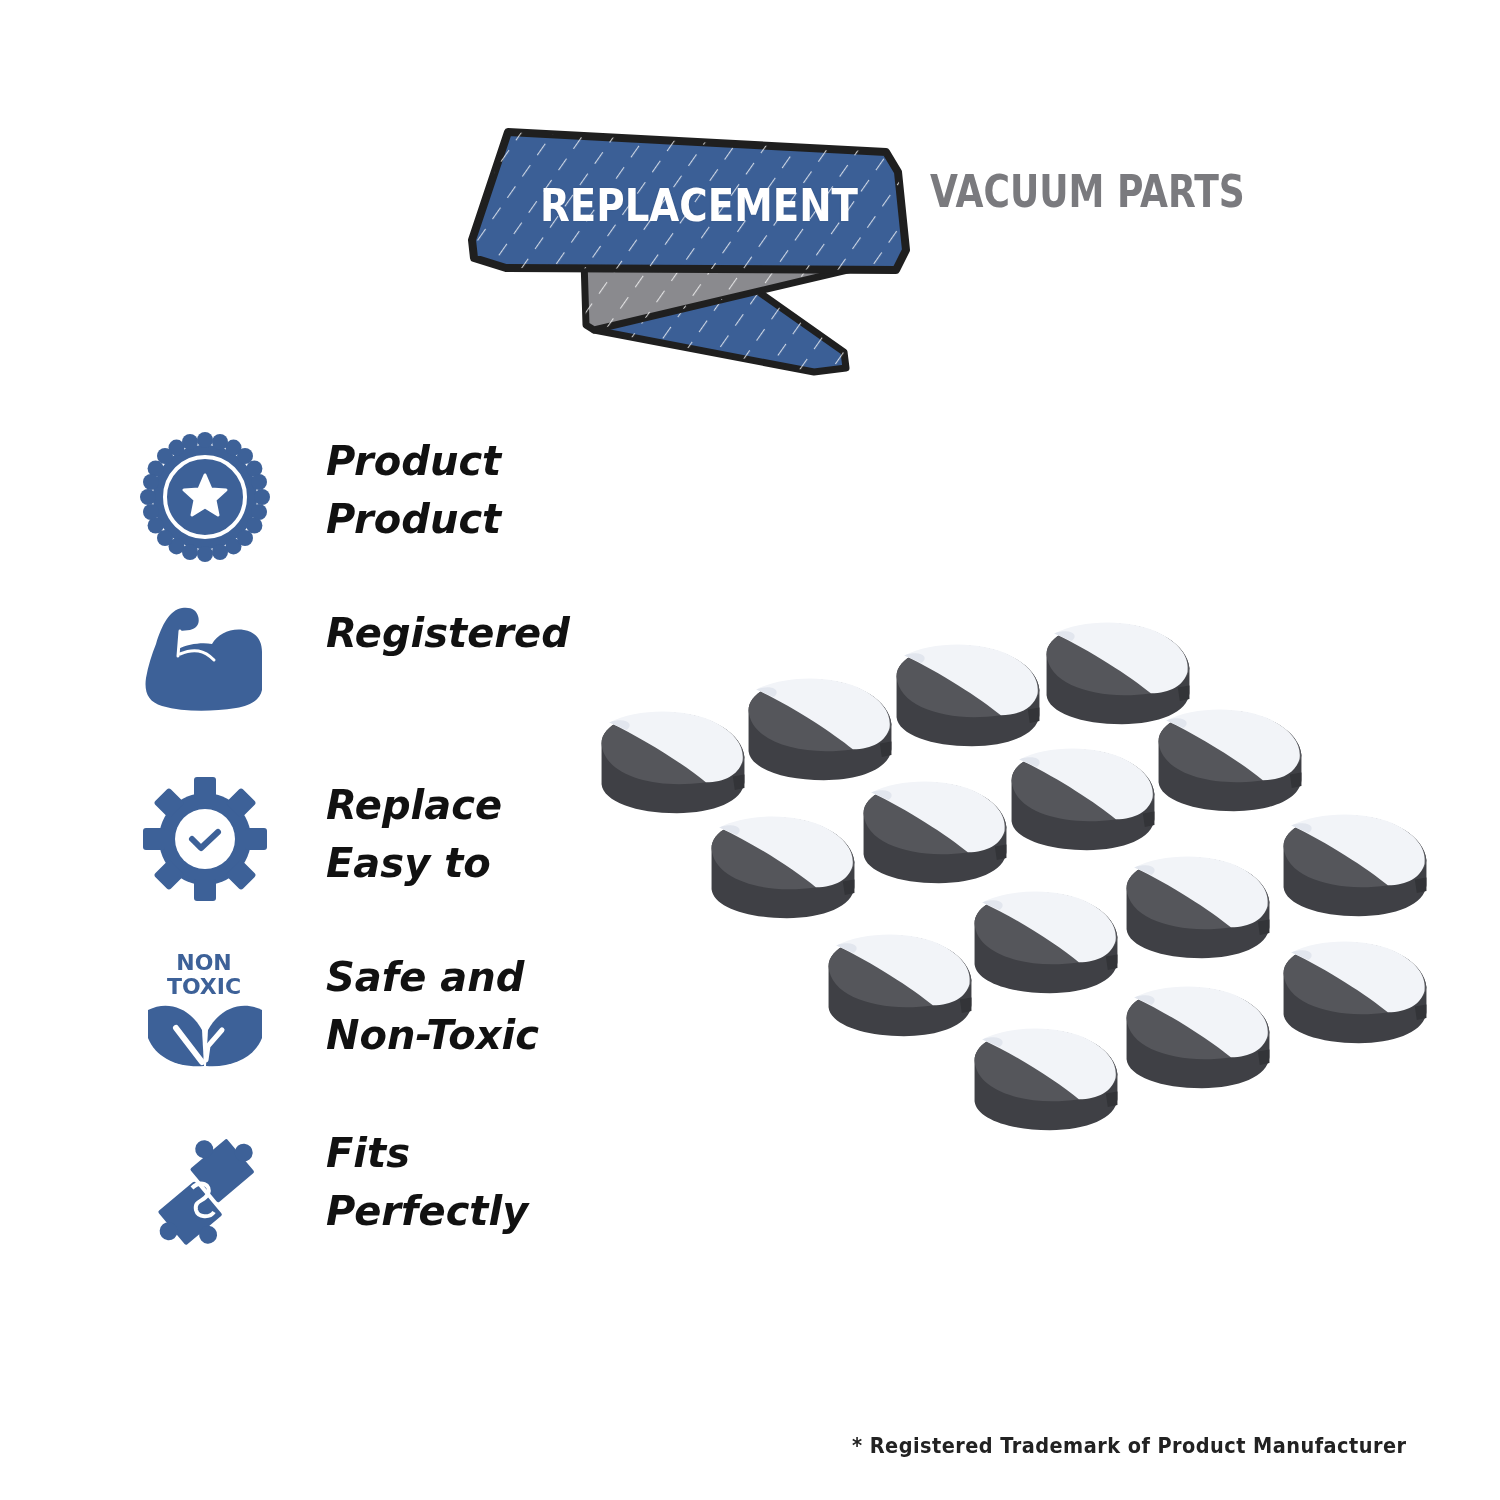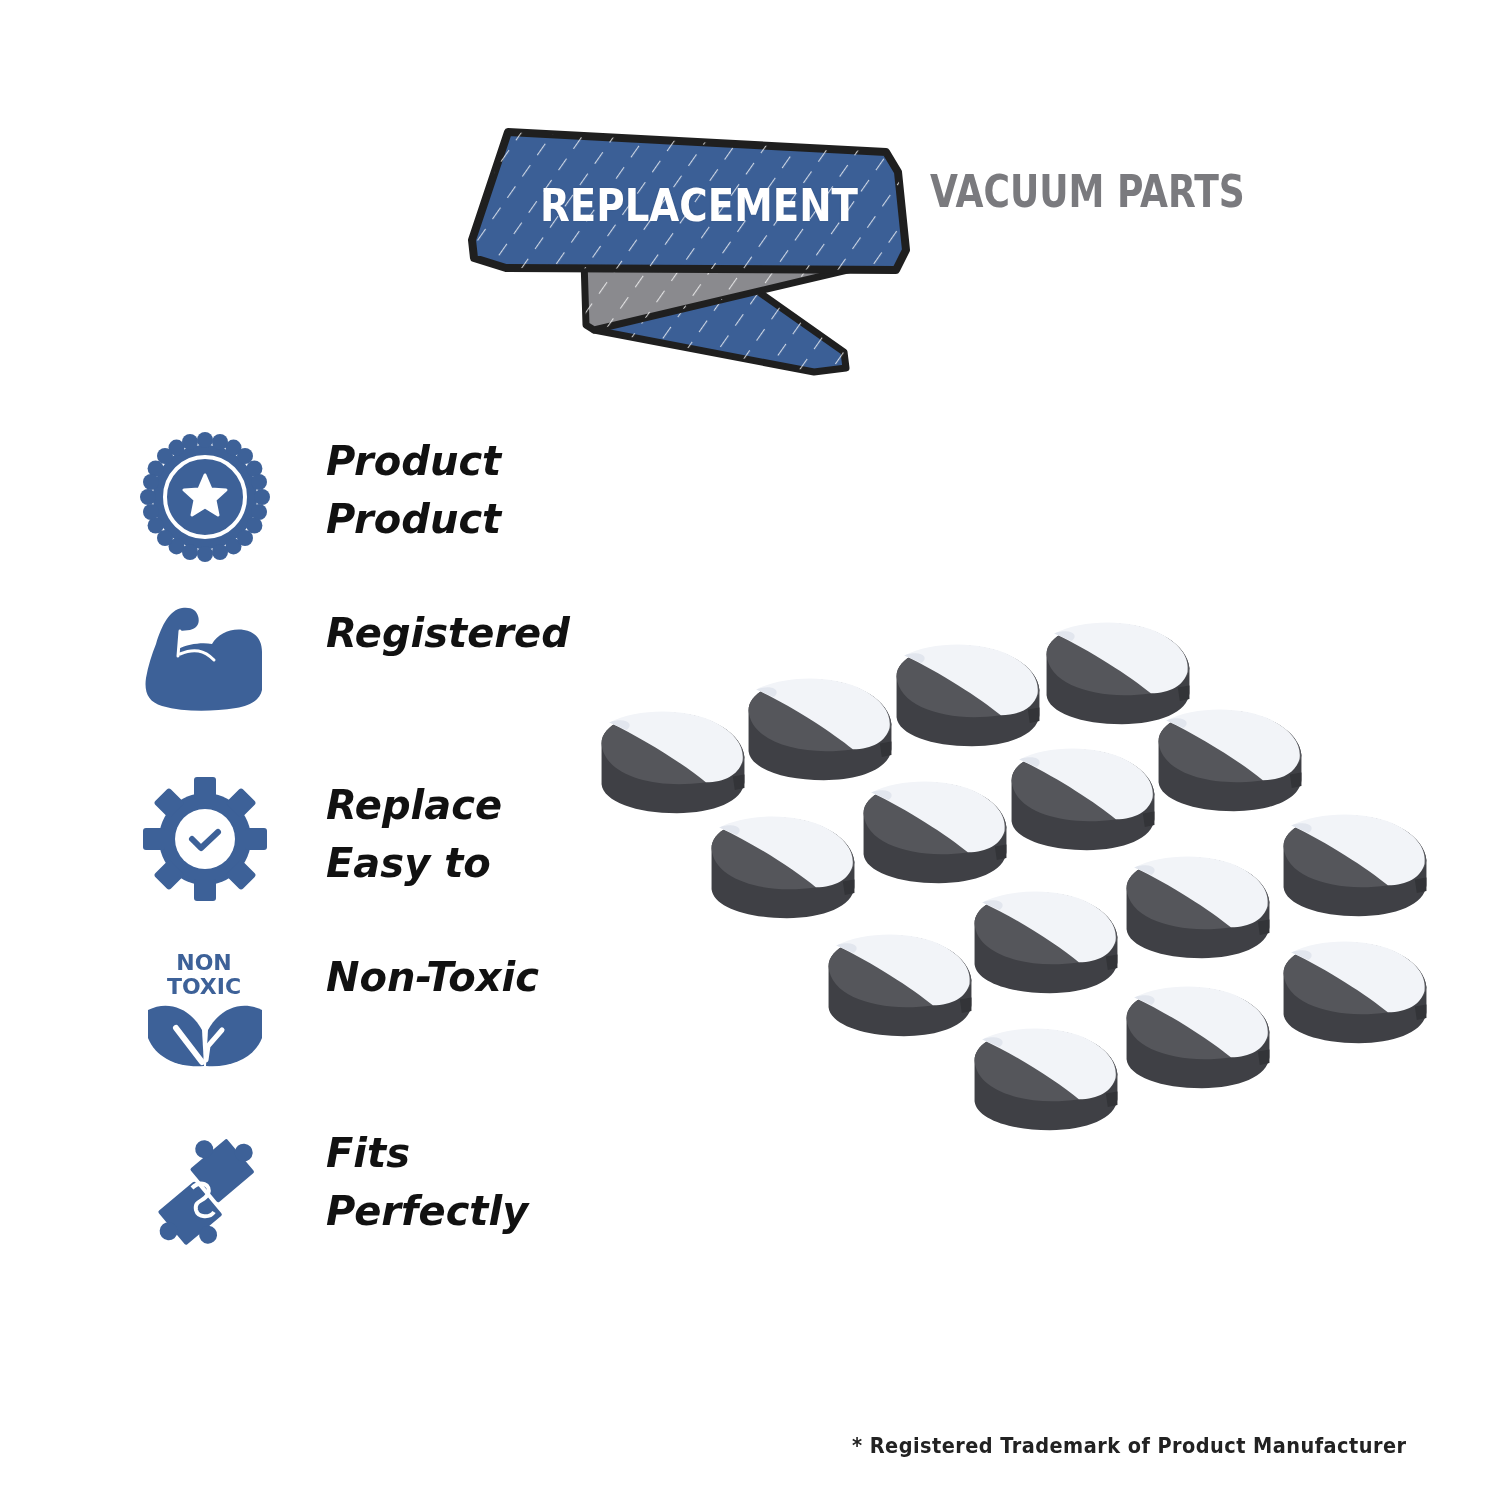--- a/index.html
+++ b/index.html
@@ -126,20 +126,21 @@
     <svg width="130" height="130" viewBox="0 0 130 130">
       <text x="64" y="22" text-anchor="middle" font-family="DejaVu Sans, sans-serif" font-weight="bold" font-size="22" fill="#3d6198">NON</text>
       <text x="64" y="46" text-anchor="middle" font-family="DejaVu Sans, sans-serif" font-weight="bold" font-size="22" fill="#3d6198">TOXIC</text>
       <path d="M8 62 C28 52 50 60 62 82 L64 118 C38 120 16 110 8 90 Z" fill="#3d6198"></path>
       <path d="M122 62 C102 52 80 60 68 82 L66 118 C92 120 114 110 122 90 Z" fill="#3d6198"></path>
       <path d="M36 80 L62 114" stroke="#ffffff" stroke-width="6" stroke-linecap="round"></path>
       <path d="M66 112 L68 98 L82 82" stroke="#ffffff" stroke-width="5" stroke-linecap="round" fill="none"></path>
     </svg>
   </div>
   <div class="text">
+    <span>Safe and</span>
     <span>Non-Toxic</span>
   </div>
 </div>
 
 <div class="feature" style="top:1124px;">
   <div class="icon">
     <svg width="130" height="130" viewBox="0 0 130 130">
       <g fill="#3d6198">
         <g transform="rotate(-40 65 65)">
           <rect x="14" y="52" width="48" height="44" rx="2"></rect>

